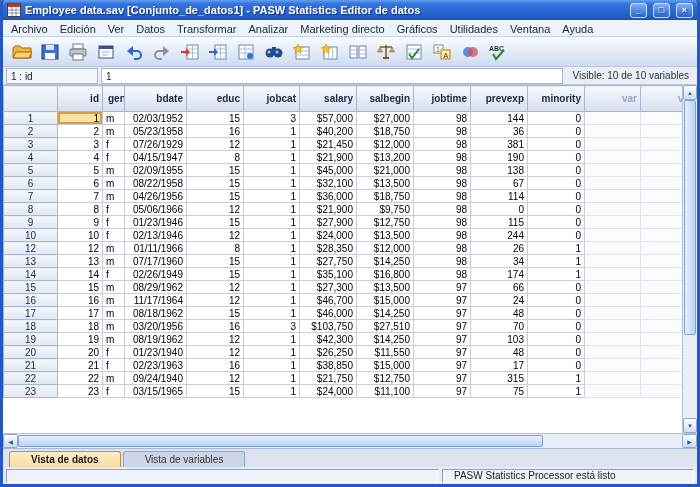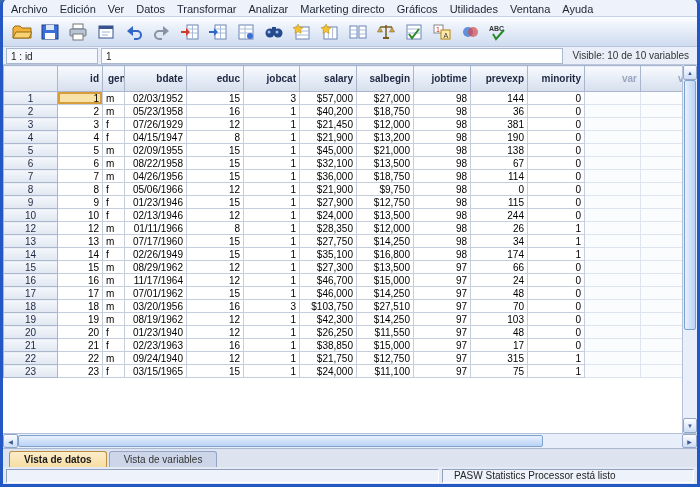--- a/index.html
+++ b/index.html
@@ -29,32 +29,45 @@
 th.varhead{color:#9aa6c2}
 td.sel{background:#f8e2a8;box-shadow:inset 0 0 0 2px #d79d3a}
 .ghdr-gender{word-break:break-all;line-height:8px;padding:0 5px}
 .vscroll{flex:0 0 15px;display:flex;flex-direction:column;background:#e9effa;border-left:1px solid #b2c0d8}
 .hscroll{height:15px;flex:0 0 15px;display:flex;background:#e9effa;border-top:1px solid #b2c0d8}
 .sbtn{flex:0 0 15px;display:flex;align-items:center;justify-content:center;font-size:6px;color:#3a5b93;background:linear-gradient(180deg,#fdfeff,#cddcf5);border:1px solid #93a8c8;border-radius:2px}
 .strack{flex:1;position:relative}
 .vthumb{position:absolute;left:1px;right:1px;top:0;height:74%;background:linear-gradient(90deg,#e8f1fd,#b9d2f5);border:1px solid #7da2ce;border-radius:2px}
 .hthumb{position:absolute;top:1px;bottom:1px;left:0;width:79%;background:linear-gradient(180deg,#e8f1fd,#b9d2f5);border:1px solid #7da2ce;border-radius:2px}
 .tabsbar{height:19px;flex:0 0 19px;display:flex;align-items:flex-end;gap:2px;padding:0 0 0 6px;background:#dde4f0;border-top:1px solid #aab8d0}
-.tab{padding:2px 14px;font-size:10px;border:1px solid #93a5c4;border-bottom:none;border-radius:3px 3px 0 0;background:#ccd6e8;color:#333;white-space:nowrap}
+.tab{padding:2px 21px;font-size:10px;border:1px solid #93a5c4;border-bottom:none;border-radius:3px 3px 0 0;background:#ccd6e8;color:#333;white-space:nowrap}
 .tab.active{background:linear-gradient(180deg,#fceccb,#f6dda2);border-color:#b9913f;font-weight:bold;color:#1a1a1a}
 .statusbar{height:17px;flex:0 0 17px;display:flex;gap:3px;align-items:center;background:#e4ebf7;padding:1px 3px}
 .spanel{height:14px;border:1px solid;border-color:#93a2bc #fff #fff #93a2bc;background:#eef2fa}
 .spanel.left{flex:1}
 .spanel.right{flex:0 0 252px;font-size:10px;line-height:12px;padding:0 11px;color:#222;white-space:nowrap;overflow:hidden}
 </style>
 </head>
 <body>
 
 <div class="window">
 
+  <div class="titlebar">
+    <span style="display:inline-flex">
+        <svg width="14" height="14" viewBox="0 0 14 14">
+          <rect x=".5" y=".5" width="13" height="13" fill="#fff" stroke="#444"></rect>
+          <rect x="1" y="1" width="12" height="3" fill="#c03a2b"></rect>
+          <path d="M1 7h12M1 10h12M5 4v9M9 4v9" stroke="#8091b8" stroke-width="1"></path>
+        </svg>
+      </span>
+    <span class="title-text">Employee data.sav [Conjunto_de_datos1] - PASW Statistics Editor de datos</span>
+    <span class="winbtn">_</span>
+    <span class="winbtn">□</span>
+    <span class="winbtn">×</span>
+  </div>
 
   <div class="menubar">
       <span class="mi">Archivo</span>
       <span class="mi">Edición</span>
       <span class="mi">Ver</span>
       <span class="mi">Datos</span>
       <span class="mi">Transformar</span>
       <span class="mi">Analizar</span>
       <span class="mi">Marketing directo</span>
       <span class="mi">Gráficos</span>
@@ -457,21 +470,21 @@
               <td>97</td>
               <td>24</td>
               <td>0</td>
               <td class="varcell"></td>
               <td class="varcell"></td>
             </tr>
             <tr>
               <th class="rownum">17</th>
               <td>17</td>
               <td class="l">m</td>
-              <td>07/01/1962</td>
+              <td>08/18/1962</td>
               <td>15</td>
               <td>1</td>
               <td>$46,000</td>
               <td>$14,250</td>
               <td>97</td>
               <td>48</td>
               <td>0</td>
               <td class="varcell"></td>
               <td class="varcell"></td>
             </tr>

